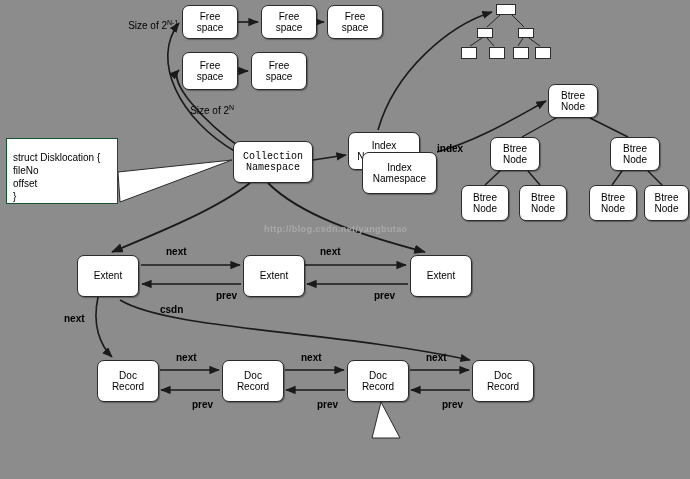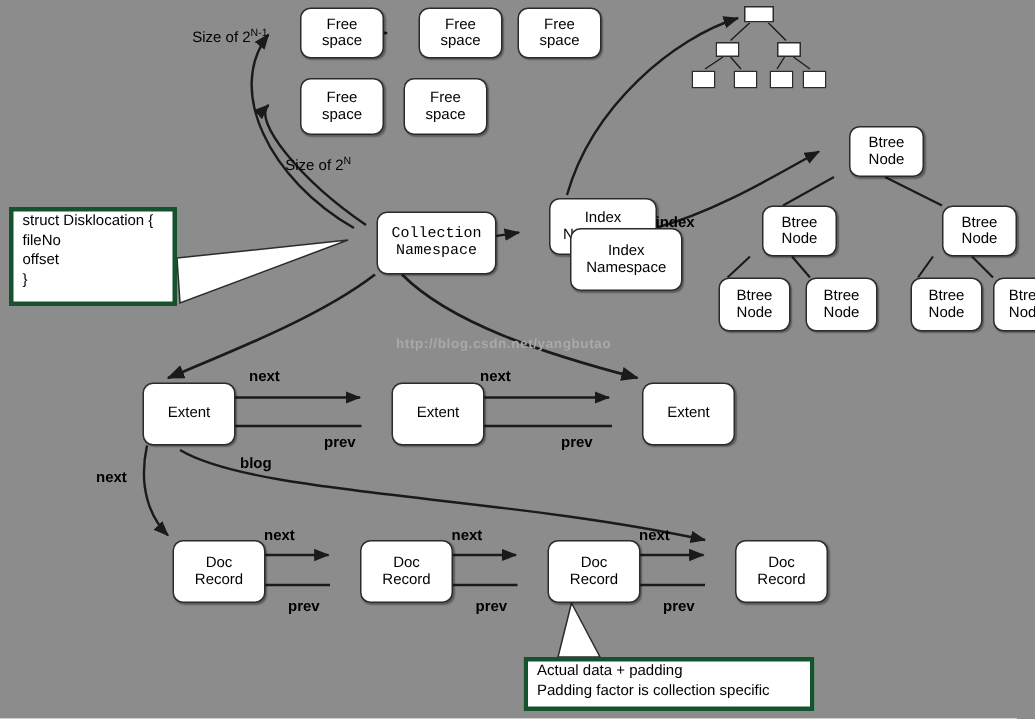--- a/index.html
+++ b/index.html
@@ -31,21 +31,20 @@
     box-sizing: border-box;
     display: flex;
     align-items: center;
     justify-content: center;
     text-align: center;
     font-size: 10px;
     color: #000000;
     line-height: 1.15;
     white-space: pre-line;
     box-shadow: 1px 1px 1px rgba(0,0,0,0.35);
-    margin-left: 18px;
   }
   .tinynode {
     position: absolute;
     background: #ffffff;
     border: 1px solid #2b2b2b;
     box-sizing: border-box;
     display: flex;
     align-items: center;
     justify-content: center;
     font-size: 5px;
@@ -56,25 +55,25 @@
     font-size: 10px;
     color: #000000;
     white-space: pre;
   }
   .label.bold {
     font-weight: bold;
   }
   .callout {
     position: absolute;
     background: #ffffff;
-    border: 3px solid #14532d;
+    border: 1px solid #14532d;
     box-sizing: border-box;
     font-size: 10px;
     color: #000000;
-    padding: 0 6px;
+    padding: 12px 6px;
     white-space: pre-line;
     line-height: 1.3;
   }
   .watermark {
     position: absolute;
     font-size: 9px;
     color: #a9a9a9;
     letter-spacing: 0.4px;
     white-space: pre;
   }
@@ -208,28 +207,26 @@
   <div class="node" style="left:347px;top:360px;width:62px;height:42px;">Doc
 Record</div>
   <div class="node" style="left:472px;top:360px;width:62px;height:42px;">Doc
 Record</div>
 
   <div class="label bold" style="left:166px;top:246px;">next</div>
   <div class="label bold" style="left:320px;top:246px;">next</div>
   <div class="label bold" style="left:216px;top:290px;">prev</div>
   <div class="label bold" style="left:374px;top:290px;">prev</div>
   <div class="label bold" style="left:64px;top:313px;">next</div>
-  <div class="label bold" style="left:160px;top:304px;">blog</div>
+  <div class="label bold" style="left:160px;top:304px;">csdn</div>
   <div class="label bold" style="left:176px;top:352px;">next</div>
   <div class="label bold" style="left:301px;top:352px;">next</div>
   <div class="label bold" style="left:426px;top:352px;">next</div>
   <div class="label bold" style="left:192px;top:399px;">prev</div>
   <div class="label bold" style="left:317px;top:399px;">prev</div>
   <div class="label bold" style="left:442px;top:399px;">prev</div>
 
   <div class="callout" style="left:6px;top:138px;width:112px;height:66px;">struct Disklocation {
    fileNo
    offset
 }</div>
-  <div class="callout" style="left:349px;top:438px;width:194px;height:36px;">Actual data + padding
-Padding factor is collection specific</div>
 
 </div>
 
 </body></html>

